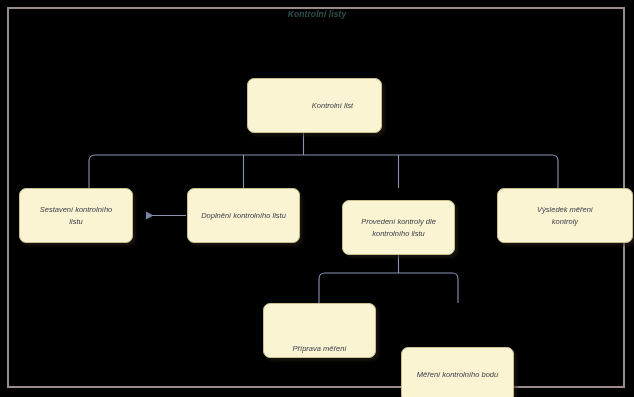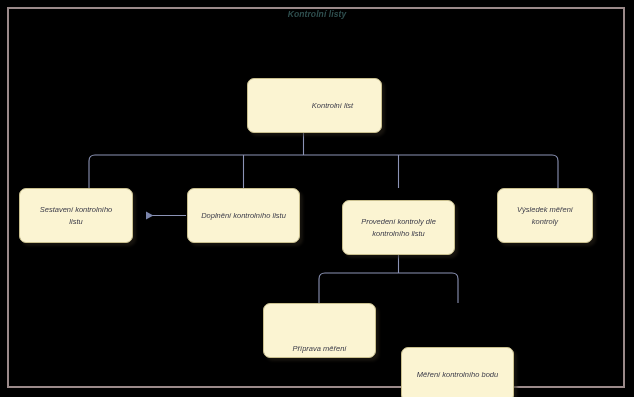--- a/index.html
+++ b/index.html
@@ -114,21 +114,21 @@
 
   <div class="node" style="left:187px; top:188px; width:113px; height:55px;">
     <span class="node-label">Doplnění kontrolního listu</span>
   </div>
 
   <div class="node" style="left:342px; top:200px; width:113px; height:55px;">
     <span class="node-label">Provedení kontroly dle
 kontrolního listu</span>
   </div>
 
-  <div class="node" style="left:497px; top:188px; width:96px; height:55px;text-align:center;">
+  <div class="node" style="left:497px; top:188px; width:136px; height:55px;text-align:center;">
     <span class="node-label">Výsledek měření
 kontroly</span>
   </div>
 
   <div class="node" style="left:263px; top:303px; width:113px; height:55px;align-items:flex-end;">
     <span class="node-label">Příprava měření</span>
   </div>
 
   <div class="node" style="left:401px; top:303px; width:113px; height:55px;margin-top:44px;">
     <span class="node-label">Měření kontrolního bodu</span>

